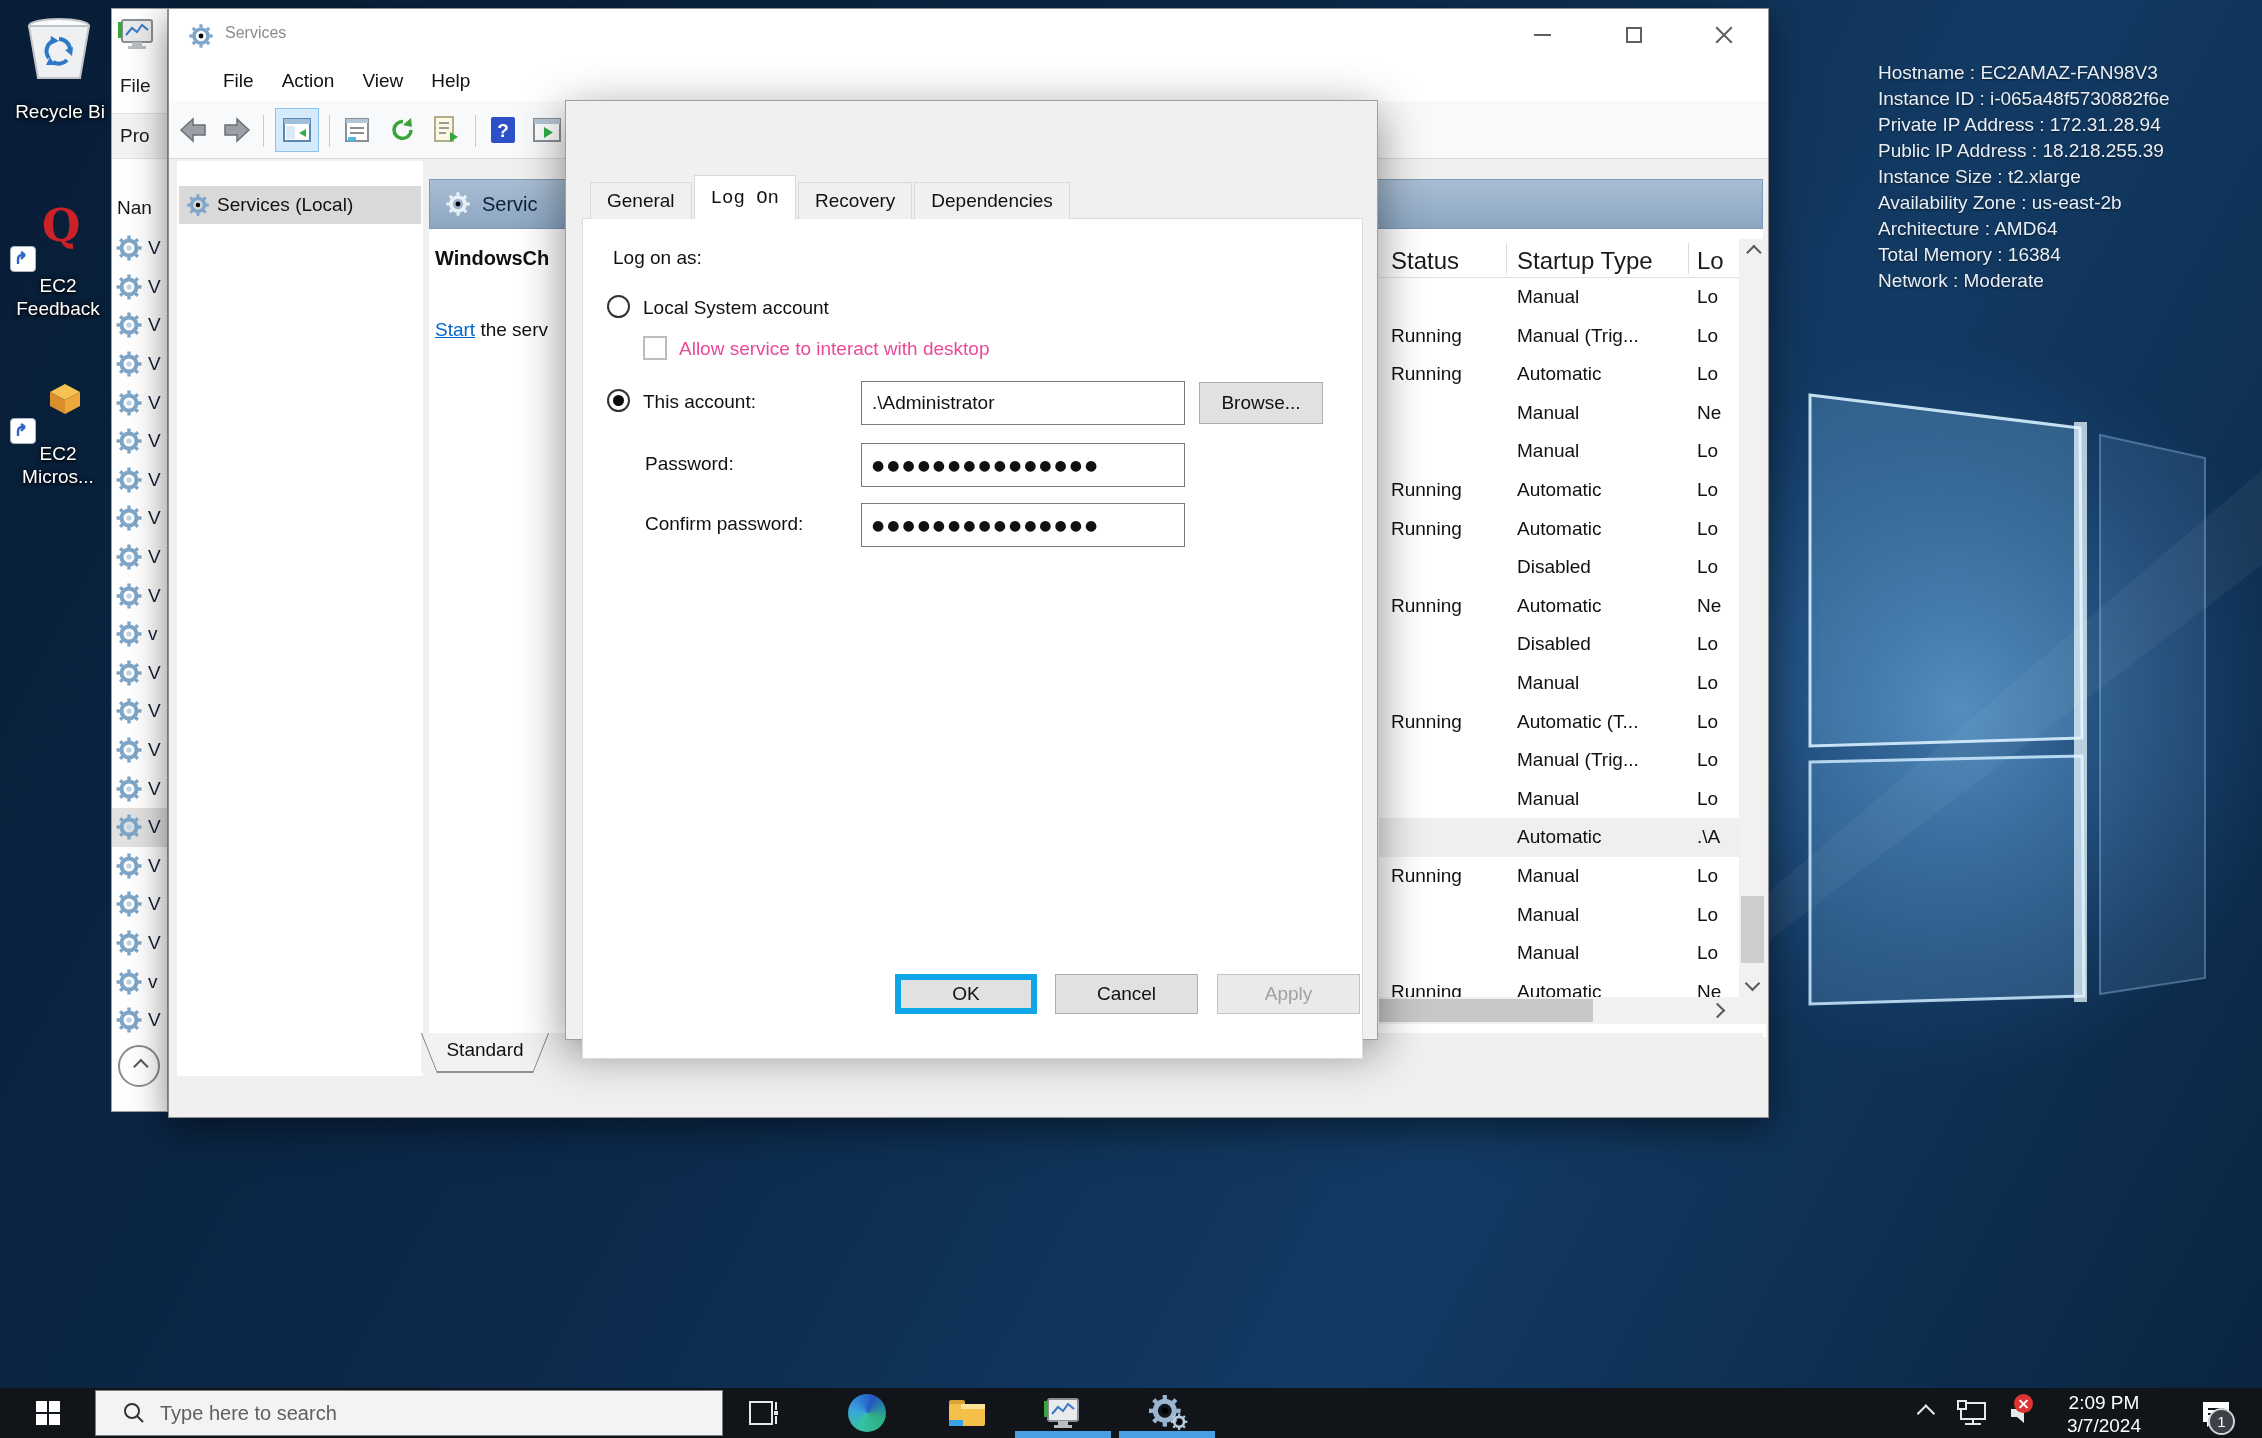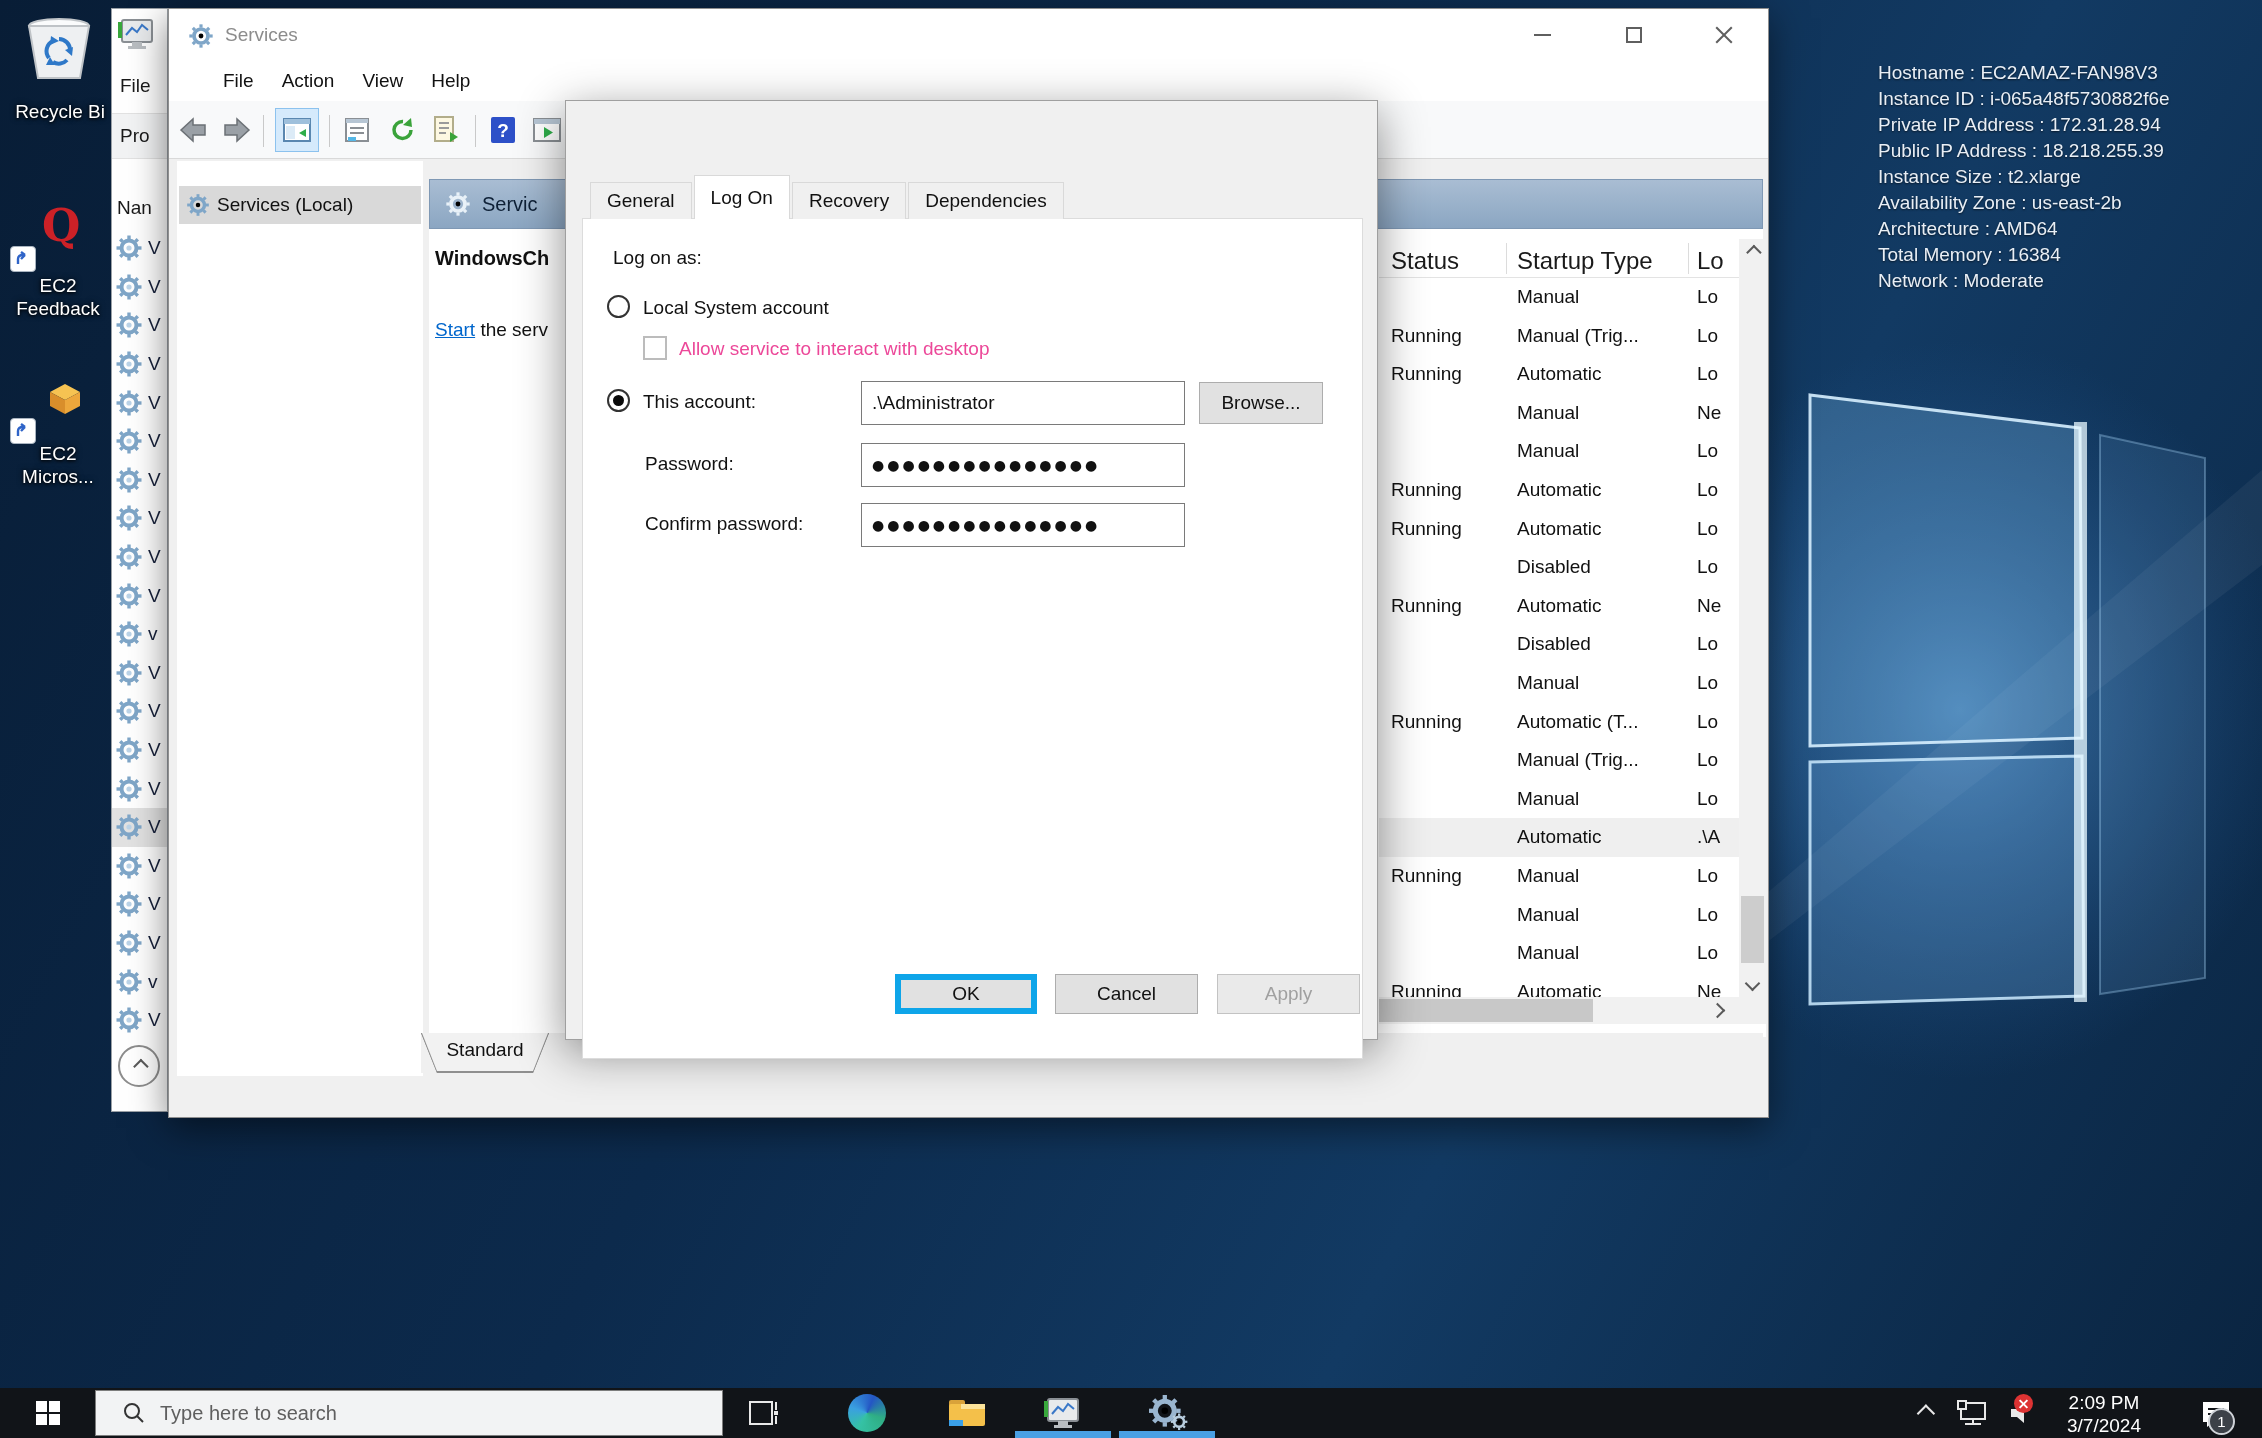--- a/index.html
+++ b/index.html
@@ -25,21 +25,21 @@
   #bg-win .bg-toolbar { position:absolute; left:0; top:104px; width:57px; height:46px; background:#f2f3f4; border-top:1px solid #e2e2e2; border-bottom:1px solid #e2e2e2; }
   .bgw-text { font-size:19px; color:#1a1a1a; white-space:nowrap; }
   .bg-row { position:relative; height:38.6px; display:flex; align-items:center; white-space:nowrap; }
   .bg-row.selected { background:#e2e2e2; }
   .bg-row .rowlabel { font-size:19px; color:#16203a; margin-left:4px; }
   #bg-scrollbtn { left:6px; top:1036px; width:42px; height:42px; border:2px solid #8d8d8d; border-radius:50%; display:flex; align-items:center; justify-content:center; background:#fff; }
 
   
   #svc-win { left:168px; top:8px; width:1601px; height:1110px; background:#f0f0f0; border:1px solid #8f8f8f; box-shadow:0 10px 35px rgba(0,0,0,.5); }
   #svc-title { left:0; top:0; width:100%; height:52px; background:#fff; }
-  #svc-title .t-label { position:absolute; left:56px; top:15px; font-size:19px; color:#8c8c8c; }
+  #svc-title .t-label { position:absolute; left:56px; top:15px; font-size:16px; color:#8c8c8c; }
   .winbtn { position:absolute; top:0; width:92px; height:52px; display:flex; align-items:center; justify-content:center; }
   .g-min { width:17px; height:2px; background:#5f5f5f; }
   .g-max { width:16px; height:16px; border:2px solid #5f5f5f; }
   .g-close { position:relative; width:20px; height:20px; }
   .g-close::before,.g-close::after { content:""; position:absolute; left:-1px; top:9px; width:22px; height:2px; background:#5f5f5f; }
   .g-close::before { transform:rotate(45deg);} .g-close::after { transform:rotate(-45deg);}
   #svc-menu { left:0; top:52px; width:100%; height:40px; background:#fff; padding-left:40px; display:flex; align-items:center; }
   #svc-menu span { font-size:19px; color:#111; padding:0 14px; }
   #svc-toolbar { left:0; top:92px; width:100%; height:58px; background:#f8f9fa; border-bottom:1px solid #d9d9d9; }
   .tb-sep { position:absolute; top:14px; width:1px; height:32px; background:#c9c9c9; }
@@ -87,21 +87,21 @@
   
   #dlg { left:565px; top:100px; width:813px; height:940px; background:#f0f0f0; border:1px solid #9f9f9f; box-shadow:0 12px 44px rgba(0,0,0,.45); z-index:40; }
   #dlg-title { position:absolute; left:0; top:0; width:100%; height:62px; background:#f0f0f0; }
   #dlg-title .t { position:absolute; left:30px; top:20px; font-size:19px; color:#101010; white-space:nowrap; }
   #dlg-close { position:absolute; right:18px; top:16px; width:44px; height:34px; display:flex; align-items:center; justify-content:center; }
   .x-glyph { position:relative; width:22px; height:22px; }
   .x-glyph::before,.x-glyph::after { content:""; position:absolute; left:-1px; top:10px; width:24px; height:2px; background:#222; }
   .x-glyph::before { transform:rotate(45deg);} .x-glyph::after { transform:rotate(-45deg);}
   #dlg-tabs { position:absolute; left:24px; top:74px; height:44px; display:flex; align-items:flex-end; z-index:3; }
   .dtab { height:37px; padding:0 16px; background:#f0f0f0; border:1px solid #d9d9d9; border-bottom:none; margin-right:2px; display:flex; align-items:center; font-size:19px; color:#111; }
-  .dtab.active { height:44px; background:#fff; position:relative; z-index:4; box-shadow:0 2px 0 #fff; }
+  .dtab.active { height:44px; background:#fff; position:relative; z-index:4; box-shadow:0 2px 0 #fff;font-family:Liberation Mono, monospace; }
   #dlg-page { position:absolute; left:16px; top:117px; width:781px; height:841px; background:#fff; border:1px solid #dcdcdc; z-index:2; }
   .dlabel { position:absolute; font-size:19px; color:#111; white-space:nowrap; }
   .dlabel.grey { color:#ec4899; }
   .radio { position:absolute; width:23px; height:23px; border:2px solid #333; border-radius:50%; background:#fff; }
   .radio.sel::after { content:""; display:block; width:11px; height:11px; border-radius:50%; background:#0a0a0a; margin:4px; }
   .chk { position:absolute; width:24px; height:24px; border:2px solid #bcbcbc; background:#fff; }
   .dfield { position:absolute; width:324px; height:44px; border:1px solid #7a7a7a; background:#fff; font-size:19px; font-family:"Liberation Sans", sans-serif; padding:0 10px; color:#111; }
   .dfield.dots { font-size:14px; letter-spacing:3px; font-family:"DejaVu Sans", sans-serif; }
   .dbtn { position:absolute; height:40px; background:#e1e1e1; border:1px solid #adadad; display:flex; align-items:center; justify-content:center; font-size:19px; color:#111; }
   .dbtn.primary { border:6px solid #0ea5e9; }

